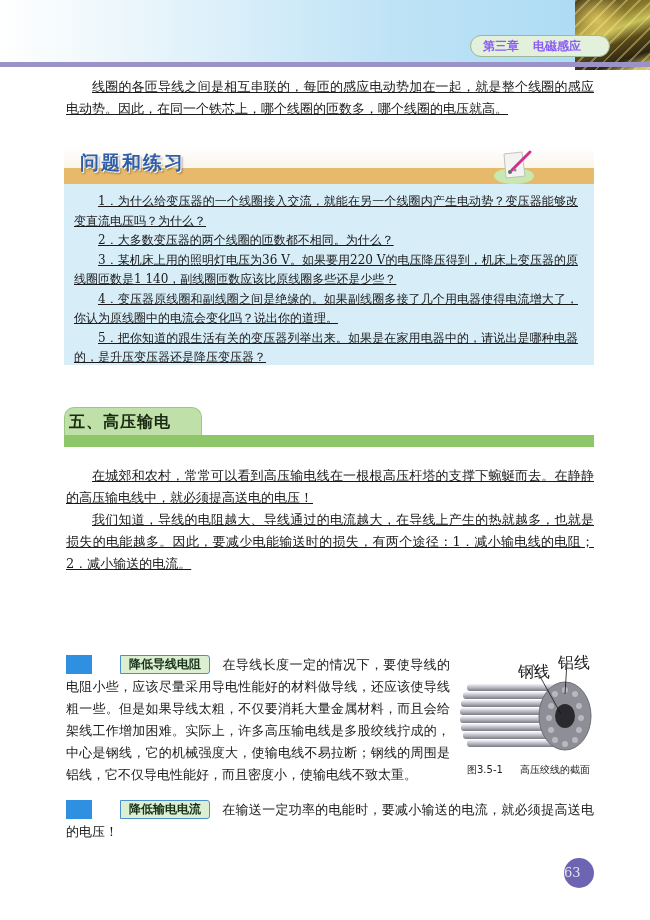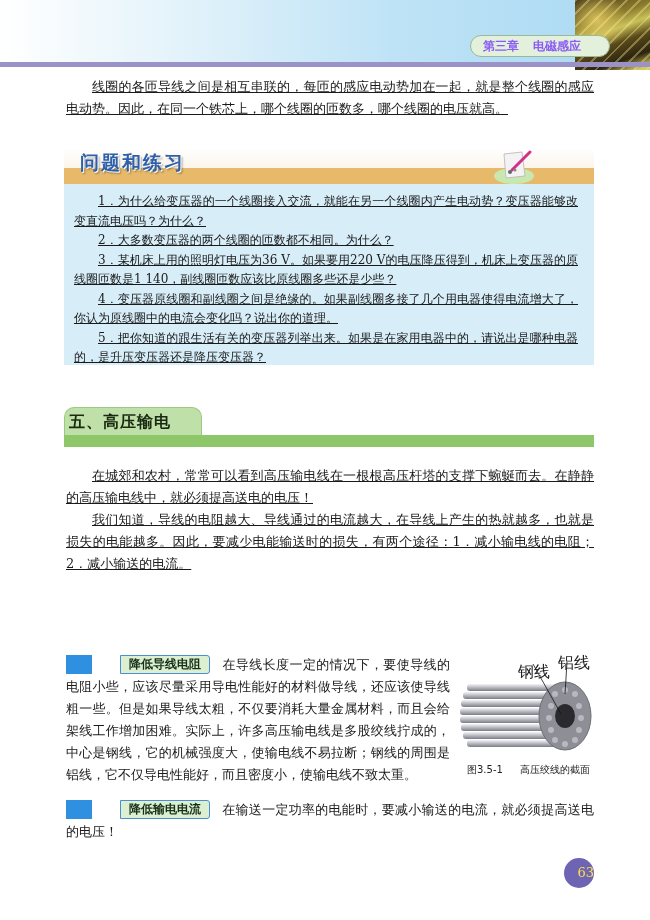--- a/index.html
+++ b/index.html
@@ -89,21 +89,21 @@
 
   
   .figure { position: absolute; left: 455px; top: 650px; width: 150px; height: 130px; }
   .fig-label { position: absolute; font-size: 16px; color: #222; font-family: "DejaVu Sans", sans-serif; }
   .fig-caption { position: absolute; left: 12px; top: 113px; font-size: 10px; color: #222; white-space: nowrap; font-family: "DejaVu Sans", sans-serif; }
   .fig-caption span + span { margin-left: 14px; }
 
   
   .page-num {
     position: absolute; left: 564px; top: 858px; width: 30px; height: 30px; border-radius: 50%;
-    background: #6e64b4; color: #fde047; font-size: 13px; text-align: right; line-height: 30px;
+    background: #6e64b4; color: #e5e5e5; font-size: 13px; text-align: left; line-height: 30px;
   }
 </style>
 </head>
 <body>
 
 <div class="header"></div>
 <div class="header-photo"></div>
 <div class="header-rule"></div>
 <div class="chapter-pill">
   <span>第三章</span>

